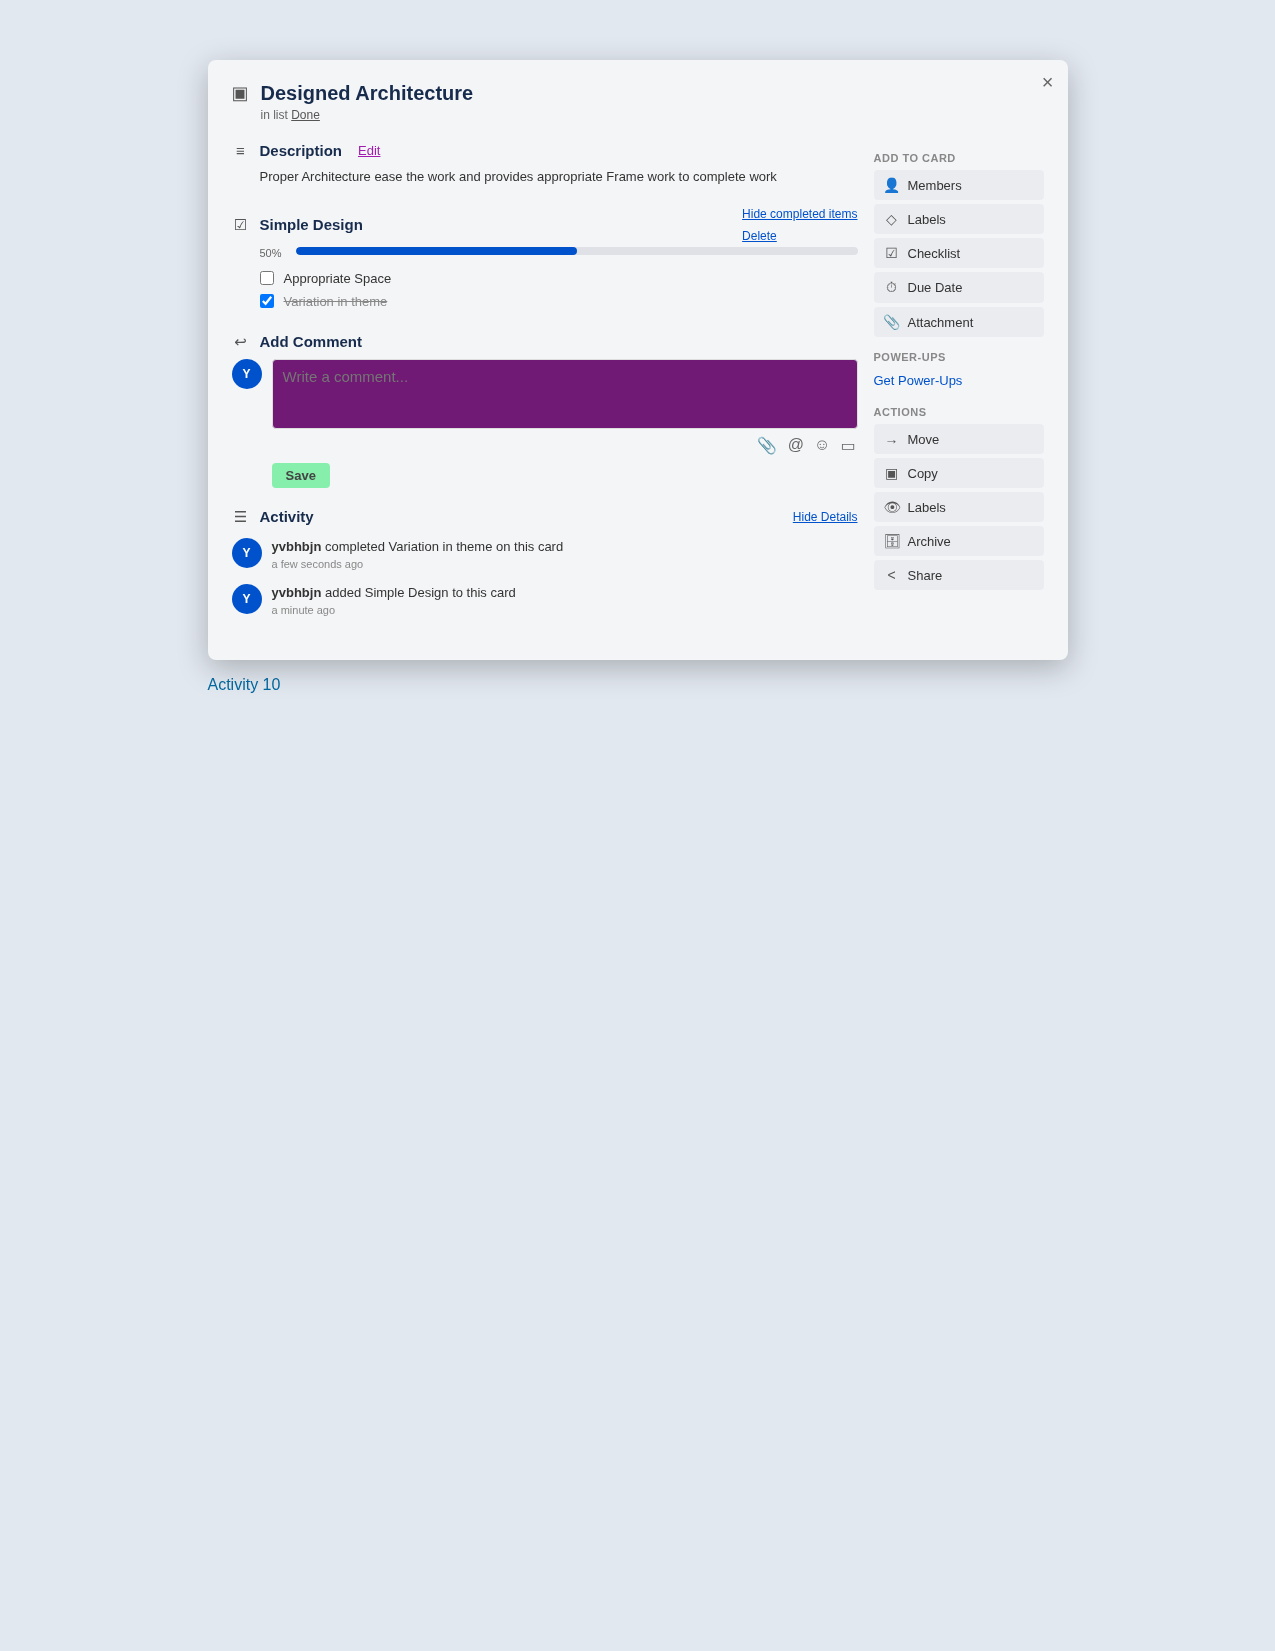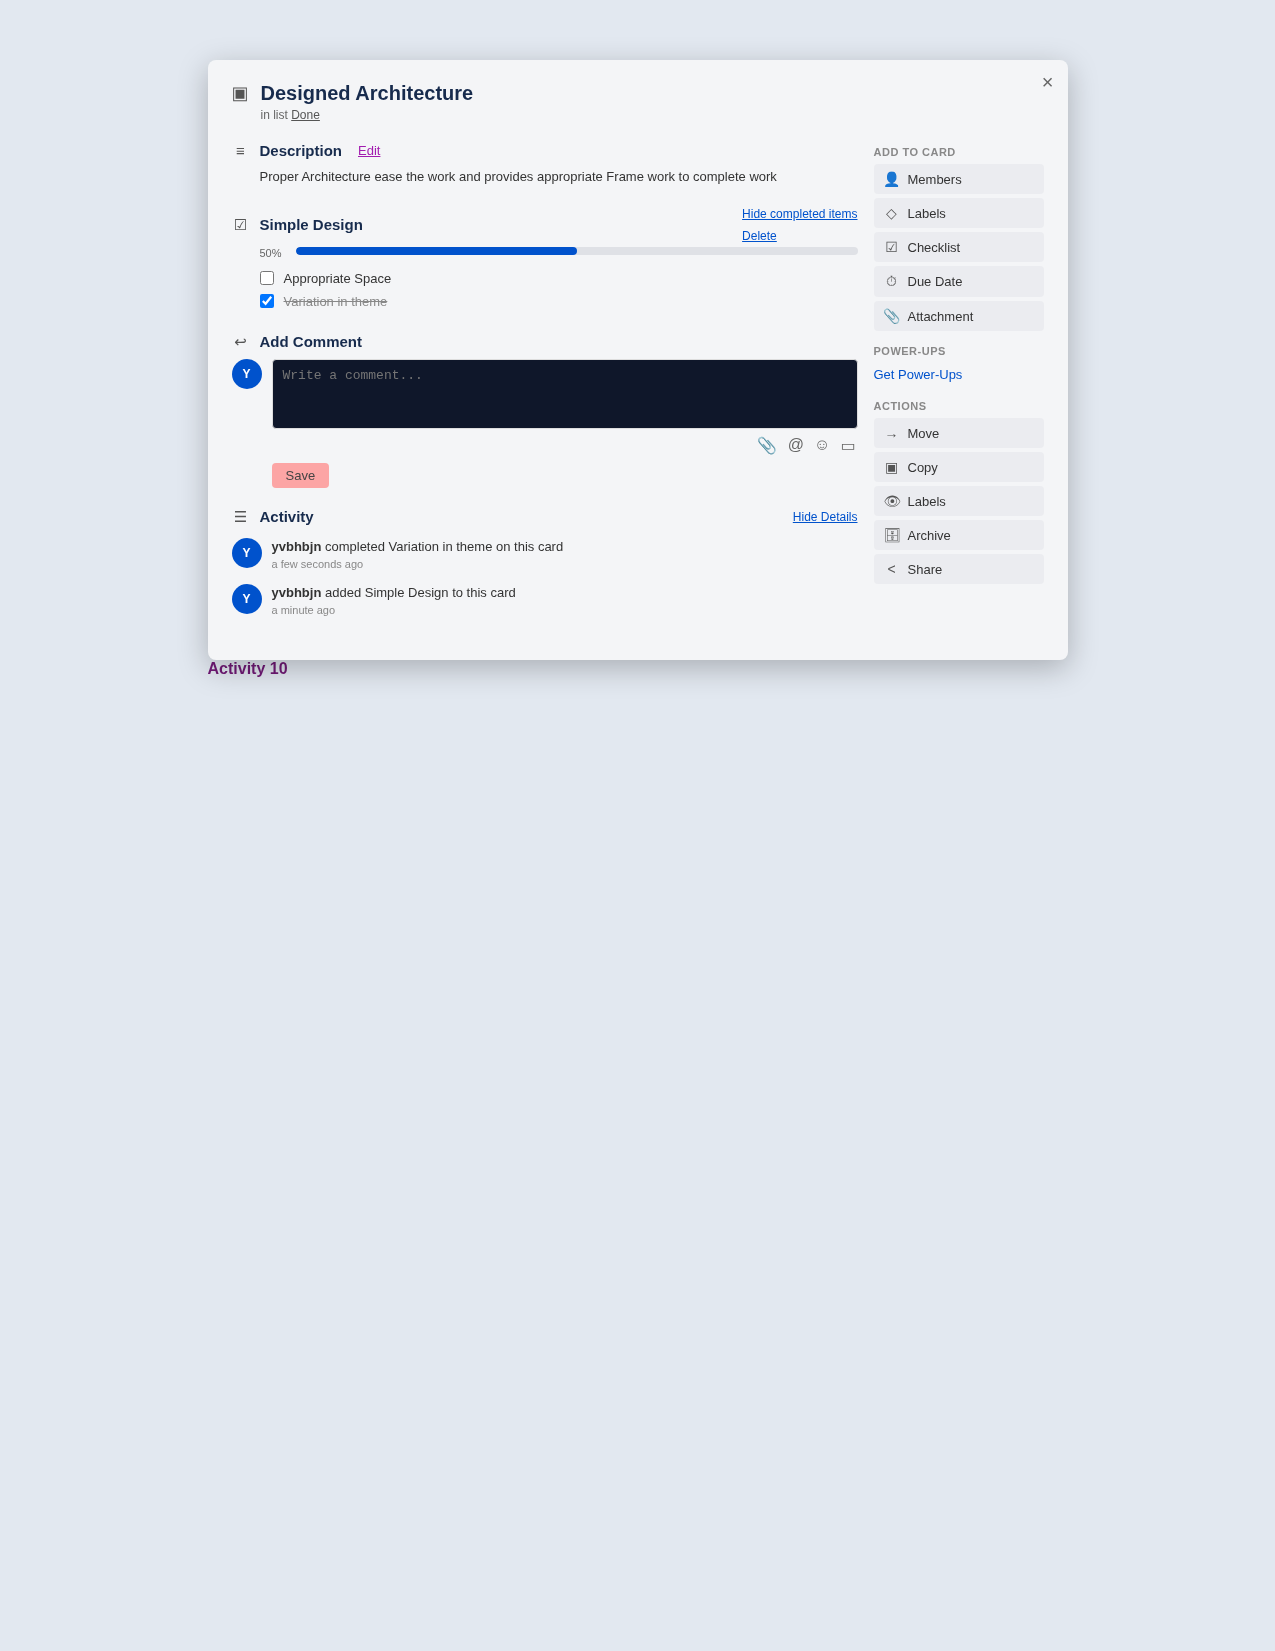--- a/index.html
+++ b/index.html
@@ -232,48 +232,49 @@
       flex-shrink: 0;
     }
     .comment-input-wrap {
       flex: 1;
     }
     .comment-textarea {
       width: 100%;
       border: 1px solid #ddd;
       border-radius: 4px;
       padding: 8px 10px;
-      font-size: 13px;
+      font-size: 15px;
       color: #999;
-      background: #0f172a;
+      background: #701a75;
       resize: none;
       height: 70px;
-      font-family: Liberation Mono, monospace;
+      font-family: Liberation Sans, sans-serif;
     }
     .comment-toolbar {
       display: flex;
       justify-content: flex-end;
       gap: 10px;
       margin-top: 4px;
       padding-right: 2px;
     }
     .comment-tool-icon {
       font-size: 16px;
       color: #666;
       cursor: pointer;
     }
     .comment-save-btn {
       margin-top: 8px;
-      background: #fca5a5;
+      background: #86efac;
       border: none;
       border-radius: 4px;
       padding: 5px 14px;
       font-size: 13px;
       color: #444;
       cursor: pointer;
+      font-weight: bold;
     }
 
     
     .activity-header {
       display: flex;
       align-items: center;
       justify-content: space-between;
       margin-bottom: 12px;
     }
     .activity-header-left {
@@ -311,21 +312,21 @@
     .sidebar-section-label {
       font-size: 11px;
       color: #888;
       font-weight: 600;
       text-transform: uppercase;
       letter-spacing: 0.5px;
       margin-bottom: 6px;
       margin-top: 14px;
     }
     .sidebar-section-label:first-child {
-      margin-top: 4px;
+      margin-top: 10px;
     }
 
     .sidebar-btn {
       display: flex;
       align-items: center;
       gap: 8px;
       width: 100%;
       padding: 7px 10px;
       margin-bottom: 4px;
       background: #ebecf0;
@@ -347,23 +348,24 @@
       font-size: 13px;
       color: #0052cc;
       text-decoration: none;
       display: block;
       padding: 4px 0;
       cursor: pointer;
     }
 
     
     .page-bottom-label {
+      margin-top: 16px;
       font-size: 16px;
-      font-weight: 700;
-      color: #701a75;
+      font-weight: 400;
+      color: #0369a1;
     }
   </style>
 </head>
 <body>
 
 <div class="page-wrapper">
   <div class="card-modal">
 
     <button class="modal-close">×</button>
 

